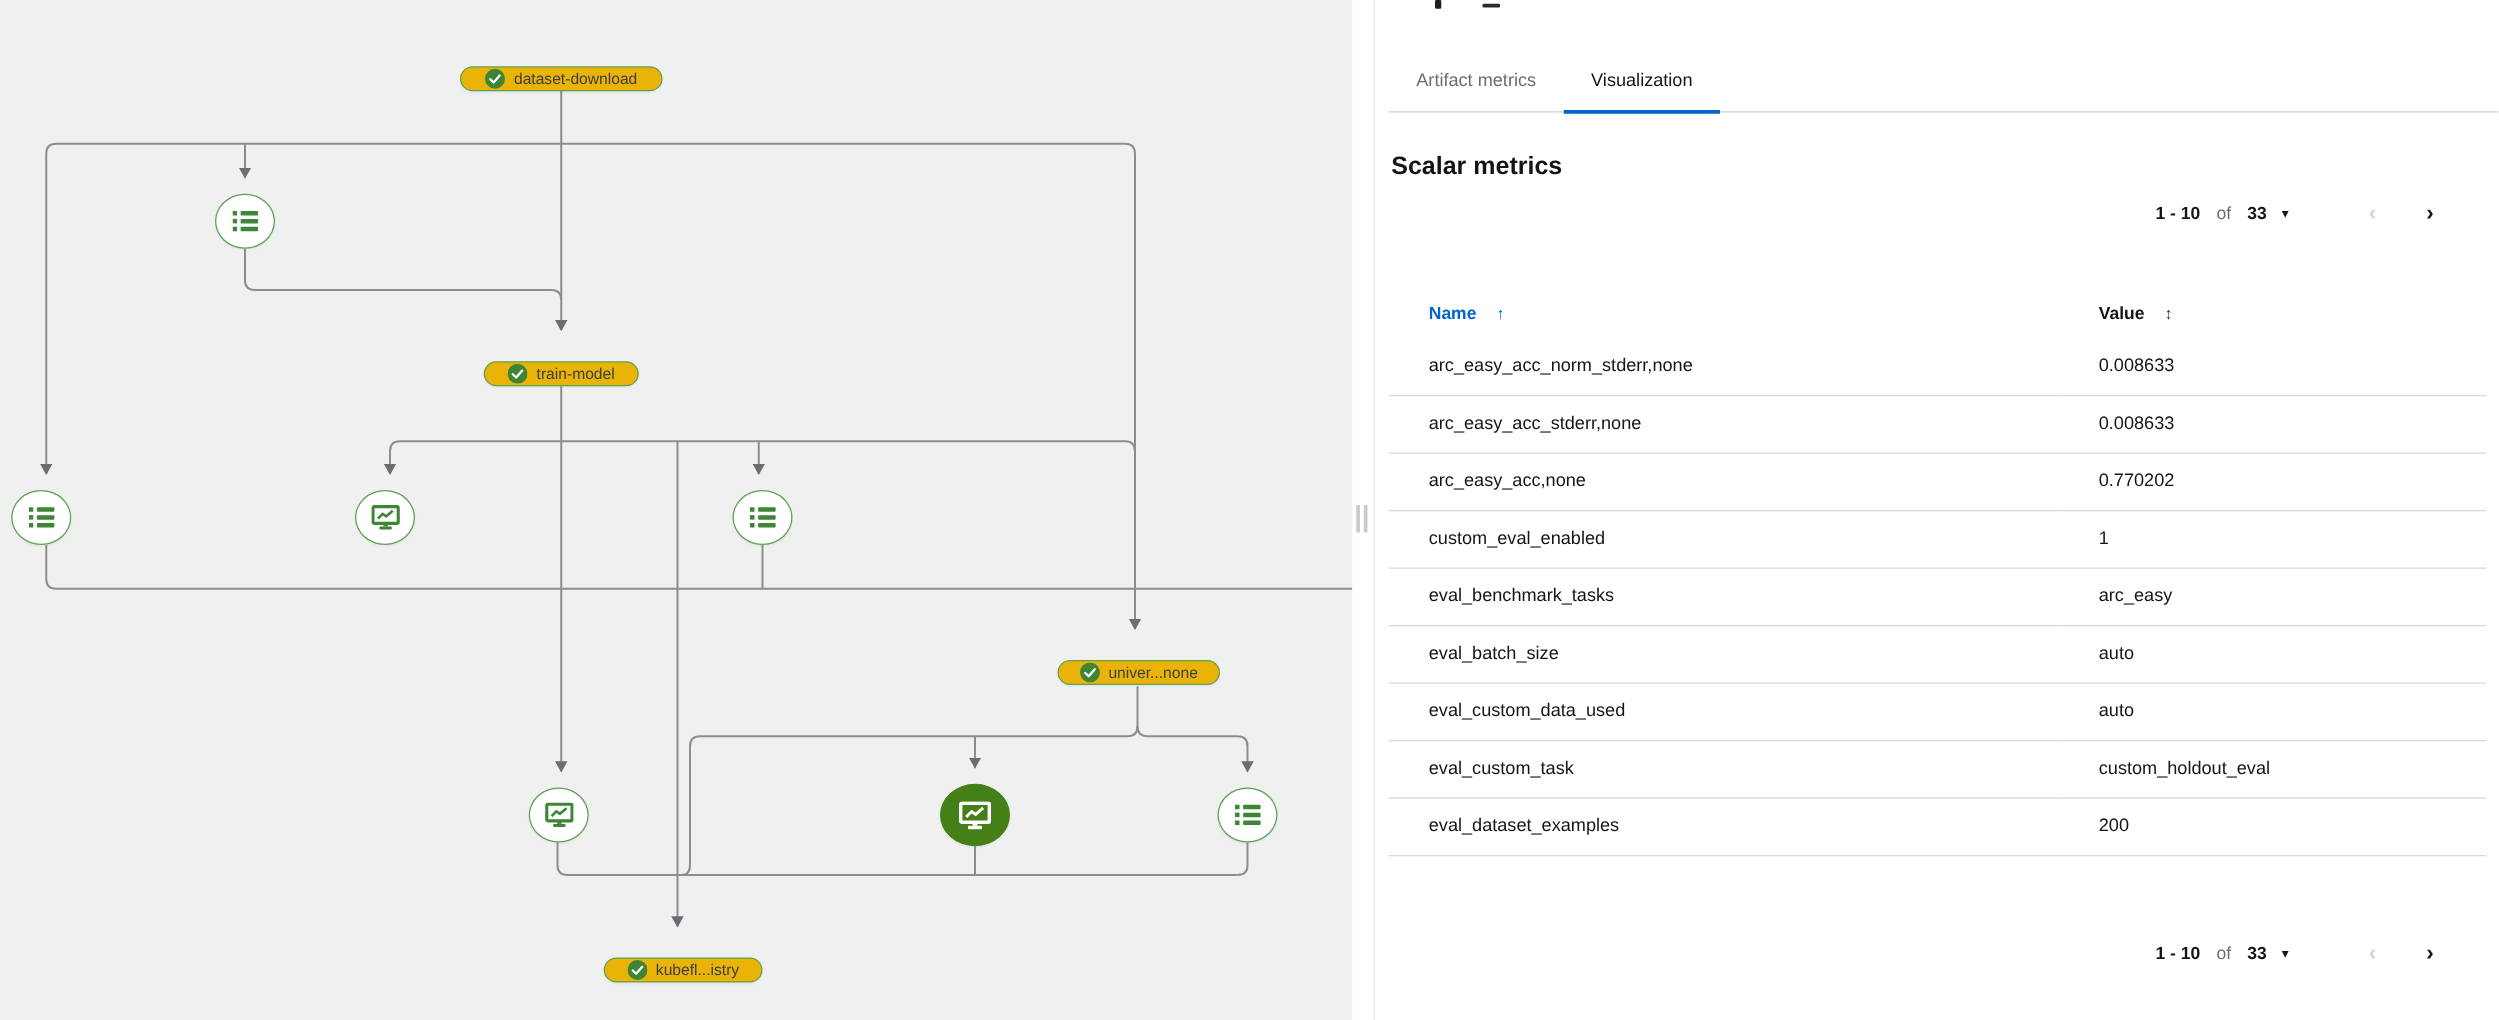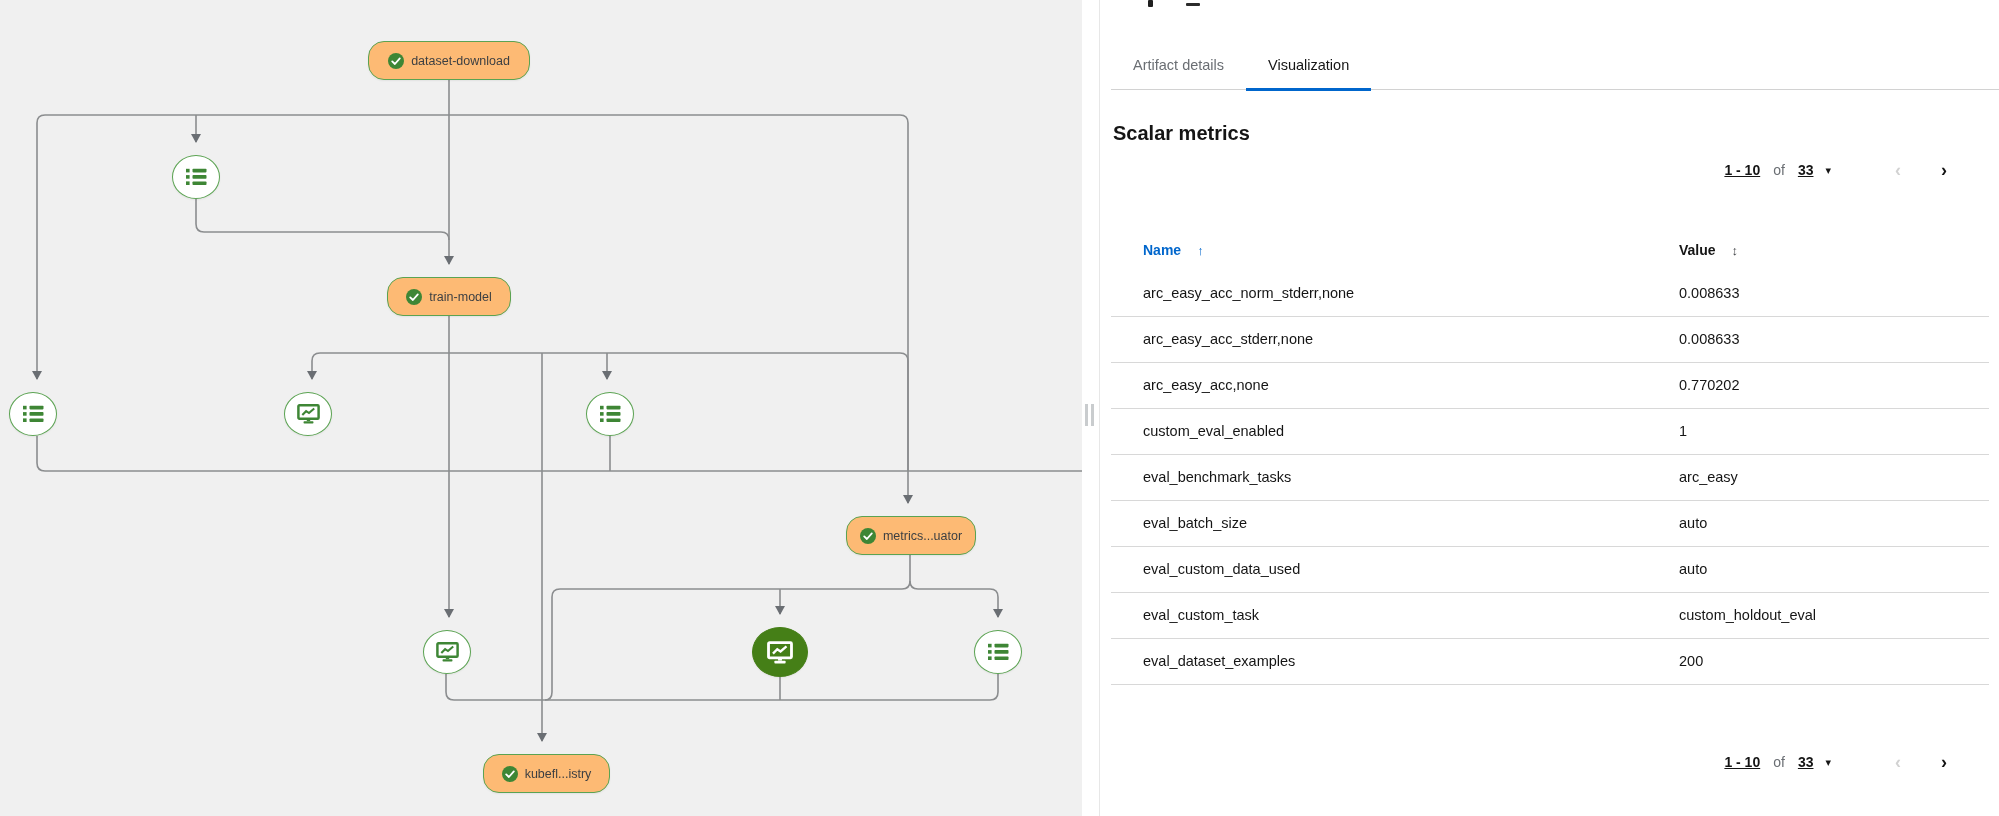--- a/index.html
+++ b/index.html
@@ -6,24 +6,24 @@
   html,body { width:1999px; height:816px; background:#fff;
     font-family:"Liberation Sans","DejaVu Sans",sans-serif; color:#151515; }
   .app { position:relative; width:1999px; height:816px; overflow:hidden; }
 
   
   .graph-pane { position:absolute; left:0; top:0; width:1082px; height:816px;
     background:#f0f0f0; overflow:hidden; }
   .edges { position:absolute; left:0; top:0; }
   .edge { fill:none; stroke:#8b8d8f; stroke-width:1.6px; }
 
-  .pill { position:absolute; height:39px; background:#fdba74;
+  .pill { position:absolute; height:20px; background:#eab308;
     border:1.5px solid #5ba352; border-radius:16px;
     display:flex; align-items:center; justify-content:center; gap:7px;
-    box-shadow:0 1px 2px rgba(0,0,0,.06); cursor:pointer; }
+    box-shadow:0 1px 2px rgba(0,0,0,.06); cursor:pointer;margin-top:12px; }
   .pill-label { font-size:12.5px; color:#3c3f42; white-space:nowrap; }
   .check { width:16px; height:16px; display:flex; }
 
   .artifact { position:absolute; width:48px; height:44px; background:#fff;
     border:1.5px solid #5ba352; border-radius:50%;
     display:flex; align-items:center; justify-content:center;
     color:#3E8635; cursor:pointer; box-shadow:0 1px 2px rgba(0,0,0,.06); }
   .artifact.selected { width:56px; height:50px; background:#457f17;
     border-color:#457f17; color:#fff; }
   .ic-list { width:21px; height:18px; fill:currentColor; }
@@ -53,21 +53,21 @@
     height:3px; background:#0066cc; } 
   h2.scalar { position:absolute; left:13px; top:122px; font-size:20px;
     font-weight:700; color:#151515; }
 
   .pagination { position:absolute; right:0; height:40px; display:flex;
     align-items:center; justify-content:flex-end; padding-right:52px; font-size:14px; }
   .pagination.top { top:150px; }
   .pagination.bottom { top:742px; }
   .pg-menu { display:flex; align-items:center; gap:12px; background:none;
     border:none; font:inherit; color:#151515; cursor:pointer; }
-  .pg-range b, .pg-range .tot { font-weight:700;text-decoration:underline; }
+  .pg-range b, .pg-range .tot { font-weight:700; }
   .pg-range .of { color:#6a6e73; font-weight:400; padding:0 13px; }
   .pg-caret { font-size:11px; color:#151515; }
   .pg-btn { background:none; border:none; font-size:18px; font-weight:700;
     line-height:1; cursor:pointer; }
   .pg-prev { margin-left:64px; color:#d2d2d2; cursor:default; }
   .pg-next { margin-left:40px; color:#151515; }
 
   table.metrics { position:absolute; left:11px; top:236px; width:878px;
     border-collapse:collapse; table-layout:fixed; }
   table.metrics col.c-name { width:536px; }
@@ -136,21 +136,21 @@
       <span class="pill-label">train-model</span>
     </div>
 
     <div class="pill" style="left:846px;top:516px;width:130px">
       <span class="check">
         <svg viewBox="0 0 16 16" width="16" height="16">
             <circle cx="8" cy="8" r="8" fill="#3E8635"></circle>
             <path d="M4.2 8.4 L6.9 11 L11.8 5.4" stroke="#fff" stroke-width="1.8" fill="none" stroke-linecap="round" stroke-linejoin="round"></path>
           </svg>
       </span>
-      <span class="pill-label">metrics...uator</span>
+      <span class="pill-label">univer...none</span>
     </div>
 
     <div class="pill" style="left:483px;top:754px;width:127px">
       <span class="check">
         <svg viewBox="0 0 16 16" width="16" height="16">
             <circle cx="8" cy="8" r="8" fill="#3E8635"></circle>
             <path d="M4.2 8.4 L6.9 11 L11.8 5.4" stroke="#fff" stroke-width="1.8" fill="none" stroke-linecap="round" stroke-linejoin="round"></path>
           </svg>
       </span>
       <span class="pill-label">kubefl...istry</span>
@@ -228,21 +228,21 @@
         <i></i>
       </span>
   </div>
 
   <div class="panel">
     <span class="frag-a"></span>
     <span class="frag-b"></span>
 
     <div class="tabs">
       <div class="tab">
-        <span>Artifact details</span>
+        <span>Artifact metrics</span>
       </div>
       <div class="tab active">
         <span>Visualization</span>
       </div>
     </div>
 
     <h2 class="scalar">Scalar metrics</h2>
 
     <div class="pagination top">
       <button class="pg-menu">

